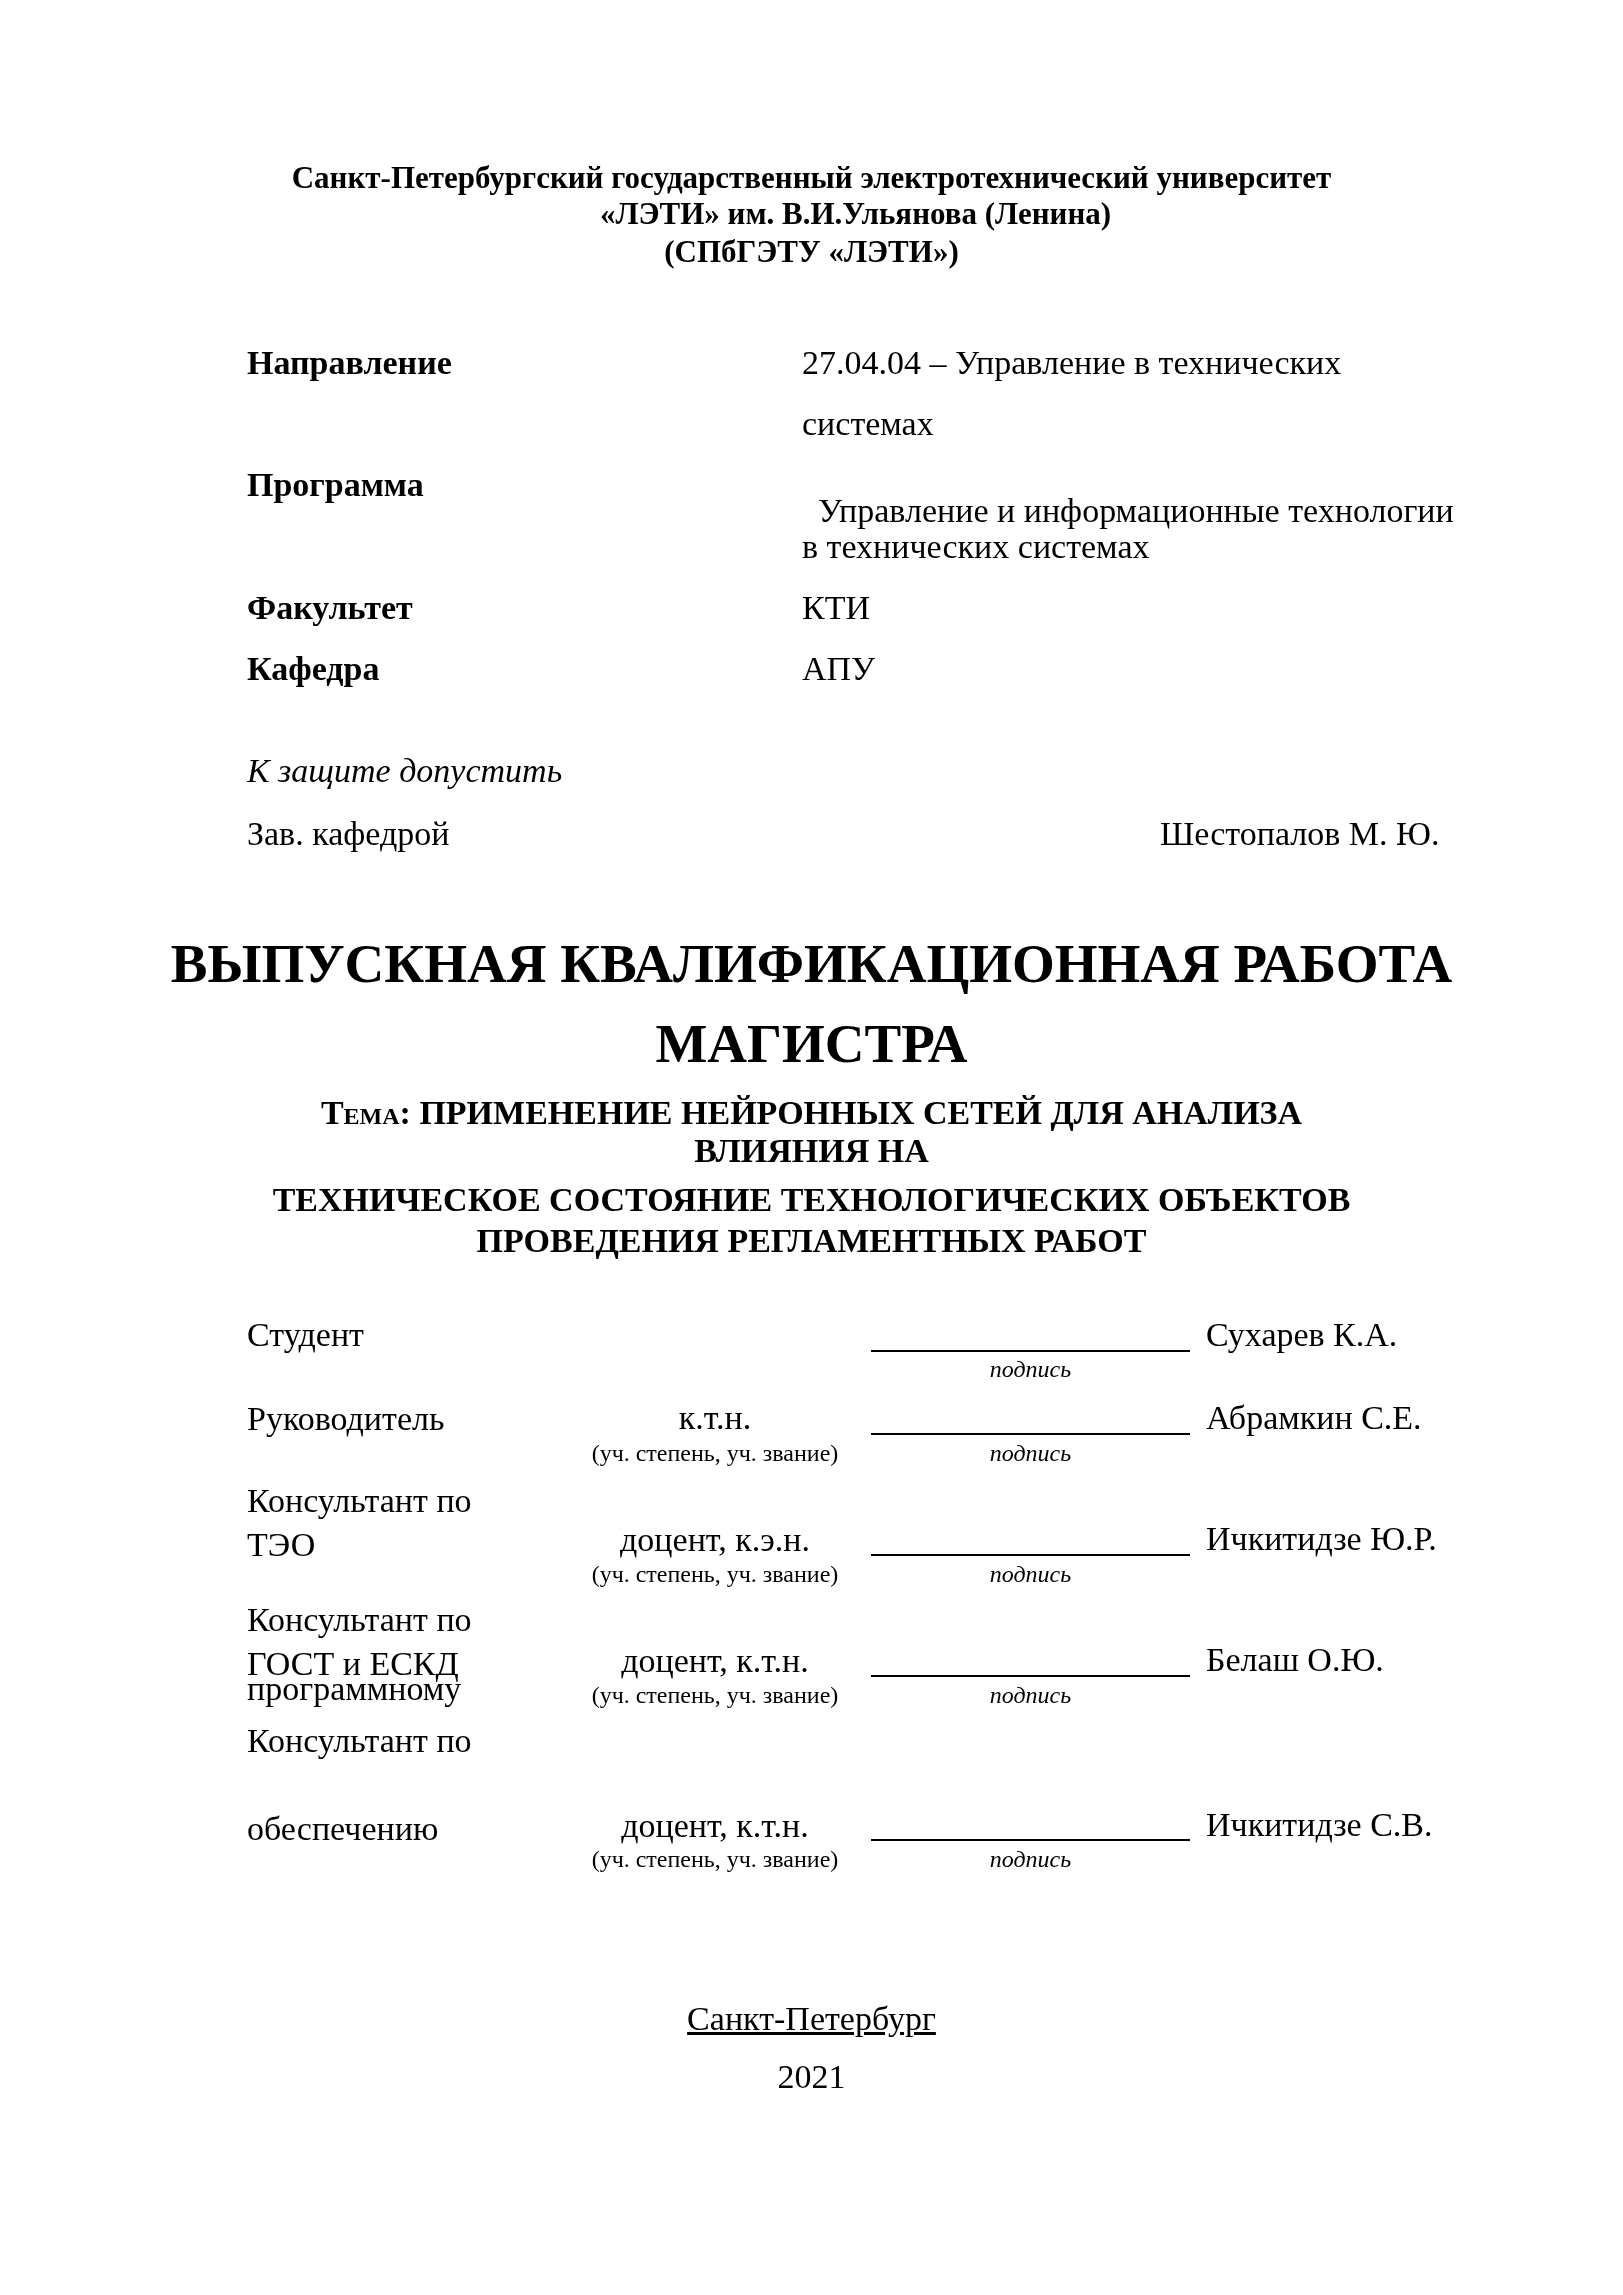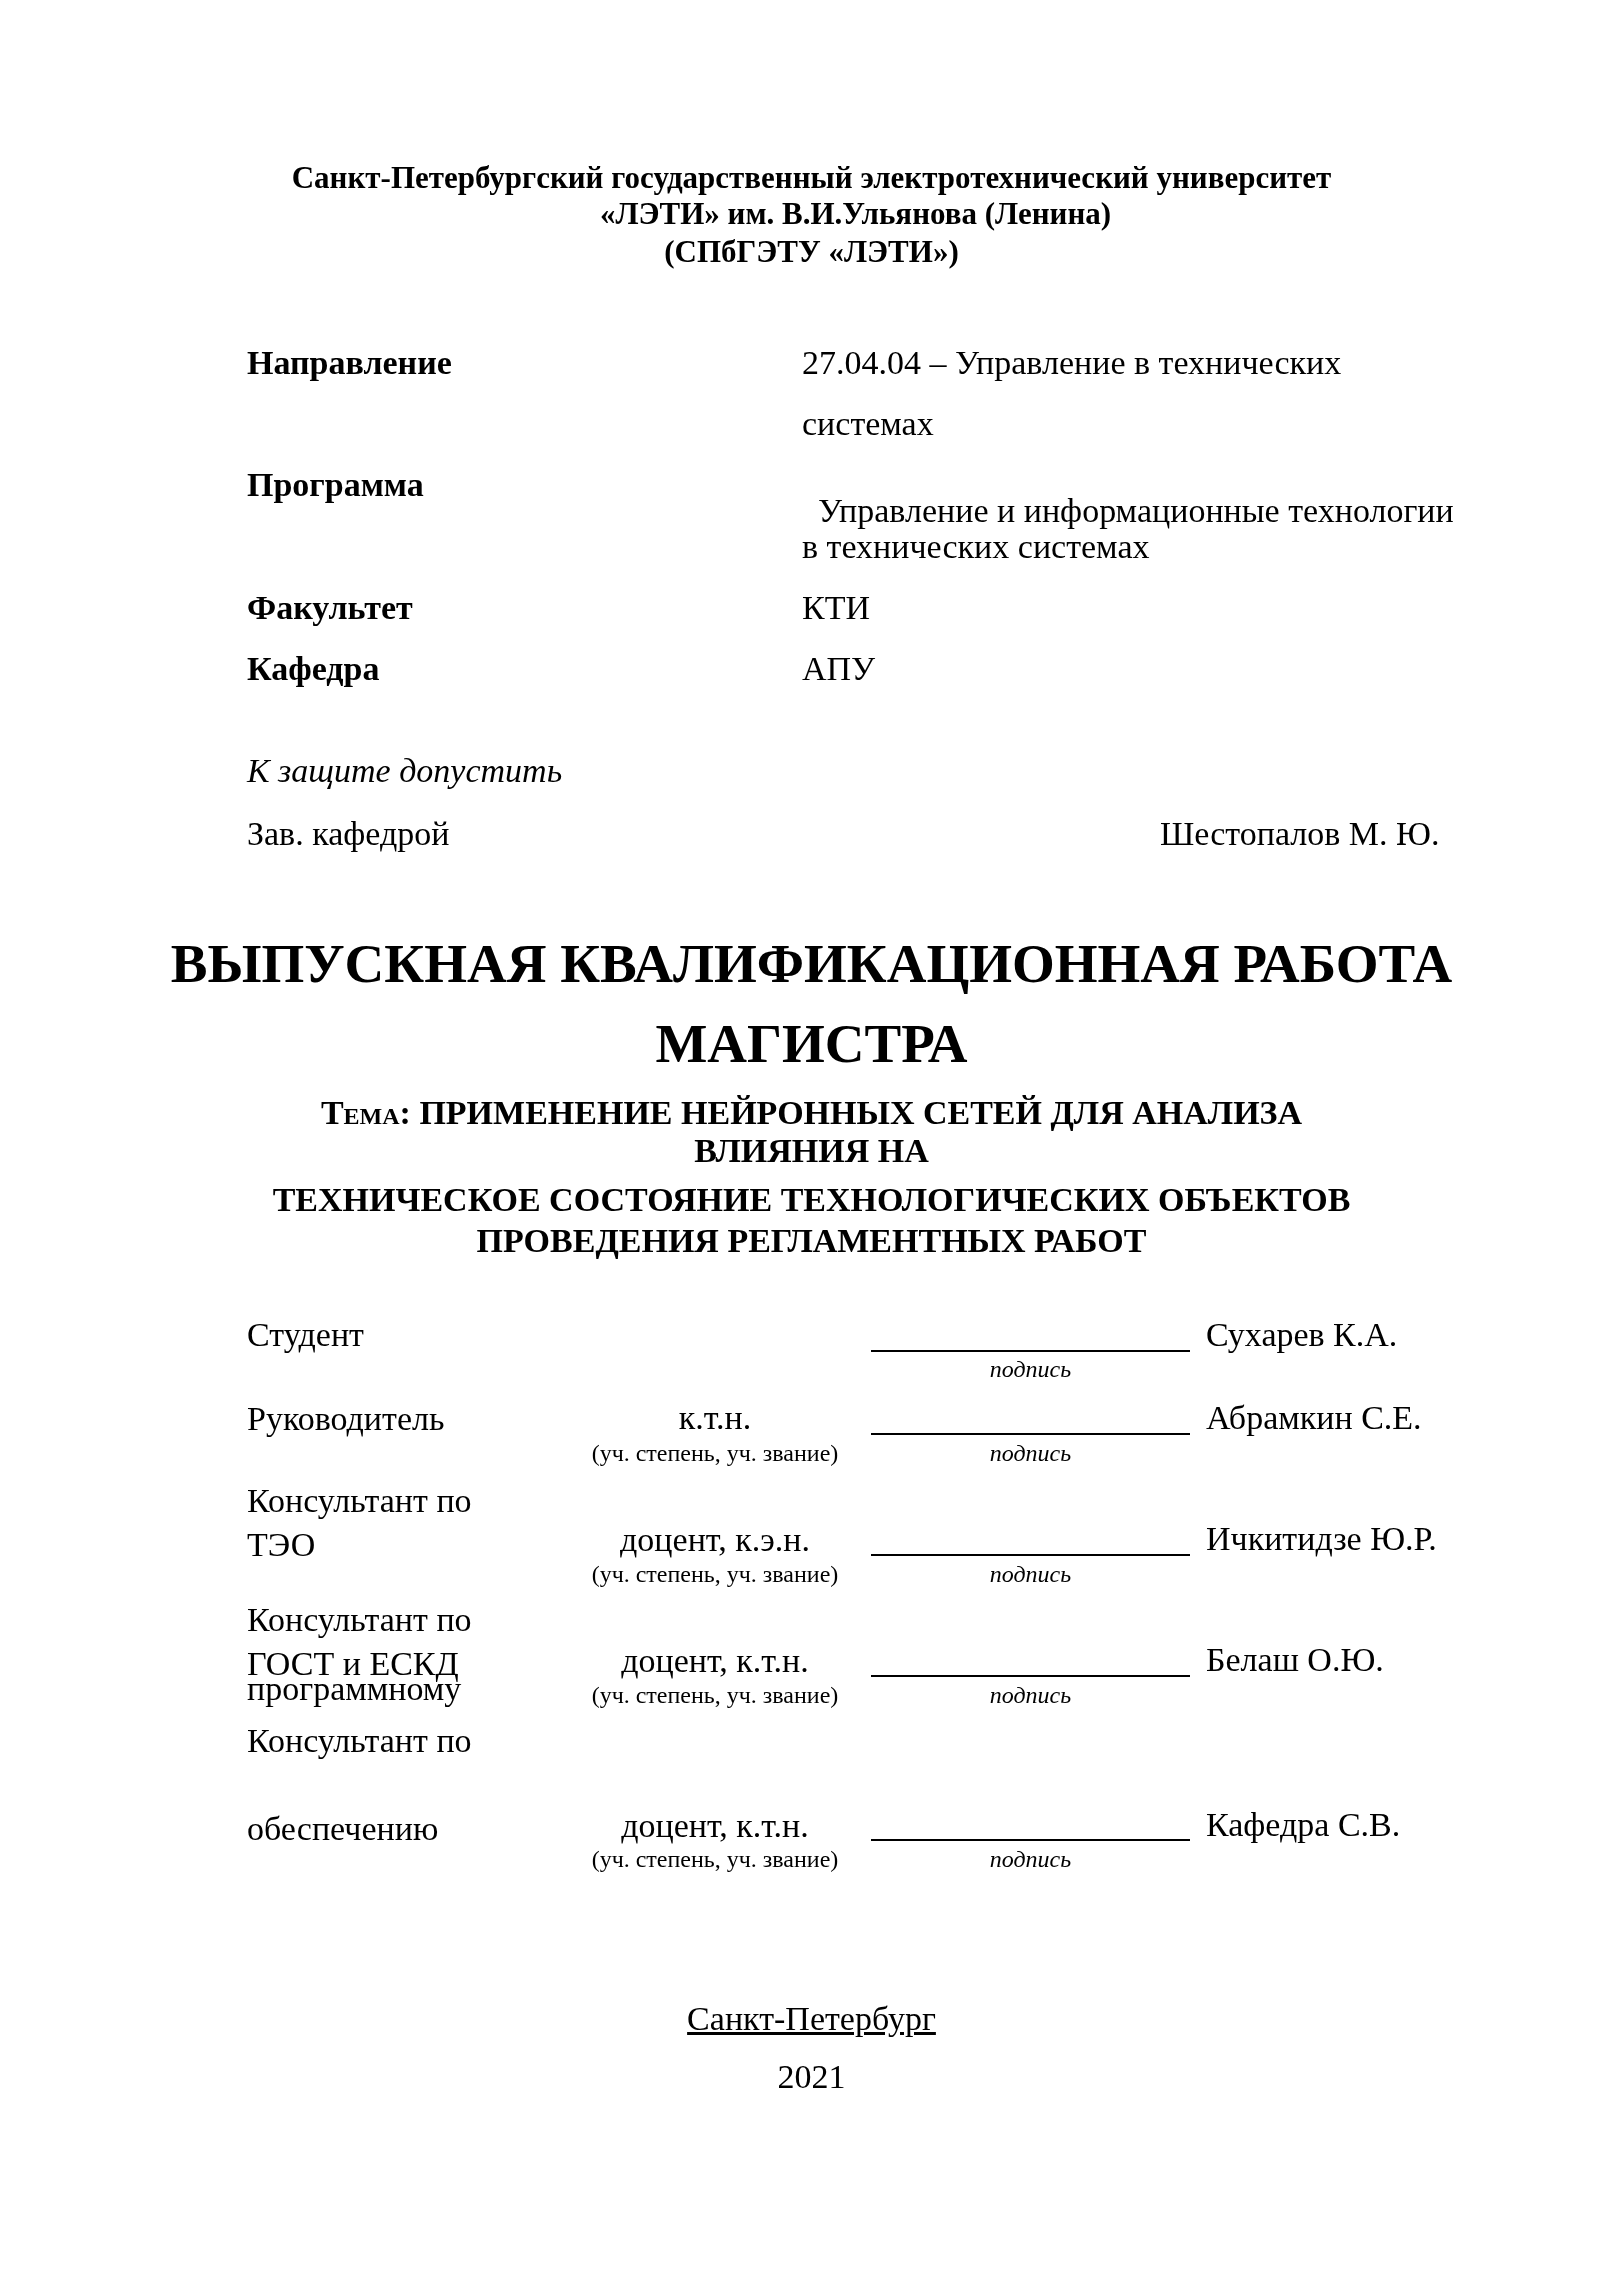--- a/index.html
+++ b/index.html
@@ -193,18 +193,18 @@
   <div class="sig-caption" style="top:1682px;">подпись</div>
   <div class="sig-name" style="top:1641px;">Белаш О.Ю.</div>
 
   <div class="sig-role" style="top:1719px;">Консультант по</div>
   <div class="sig-role" style="top:1667px;">программному</div>
   <div class="sig-role" style="top:1807px;">обеспечению</div>
   <div class="sig-degree" style="top:1807px;">доцент, к.т.н.</div>
   <div class="sig-degree-caption" style="top:1846px;">(уч. степень, уч. звание)</div>
   <div class="sig-line" style="top:1839px;"></div>
   <div class="sig-caption" style="top:1846px;">подпись</div>
-  <div class="sig-name" style="top:1806px;">Кафедра С.В.</div>
+  <div class="sig-name" style="top:1806px;">Ичкитидзе С.В.</div>
 </div>
 
 <div class="footer-line" style="top:2000px;text-decoration:underline;">Санкт-Петербург</div>
 <div class="footer-line" style="top:2058px;">2021</div>
 
 
 </body></html>

